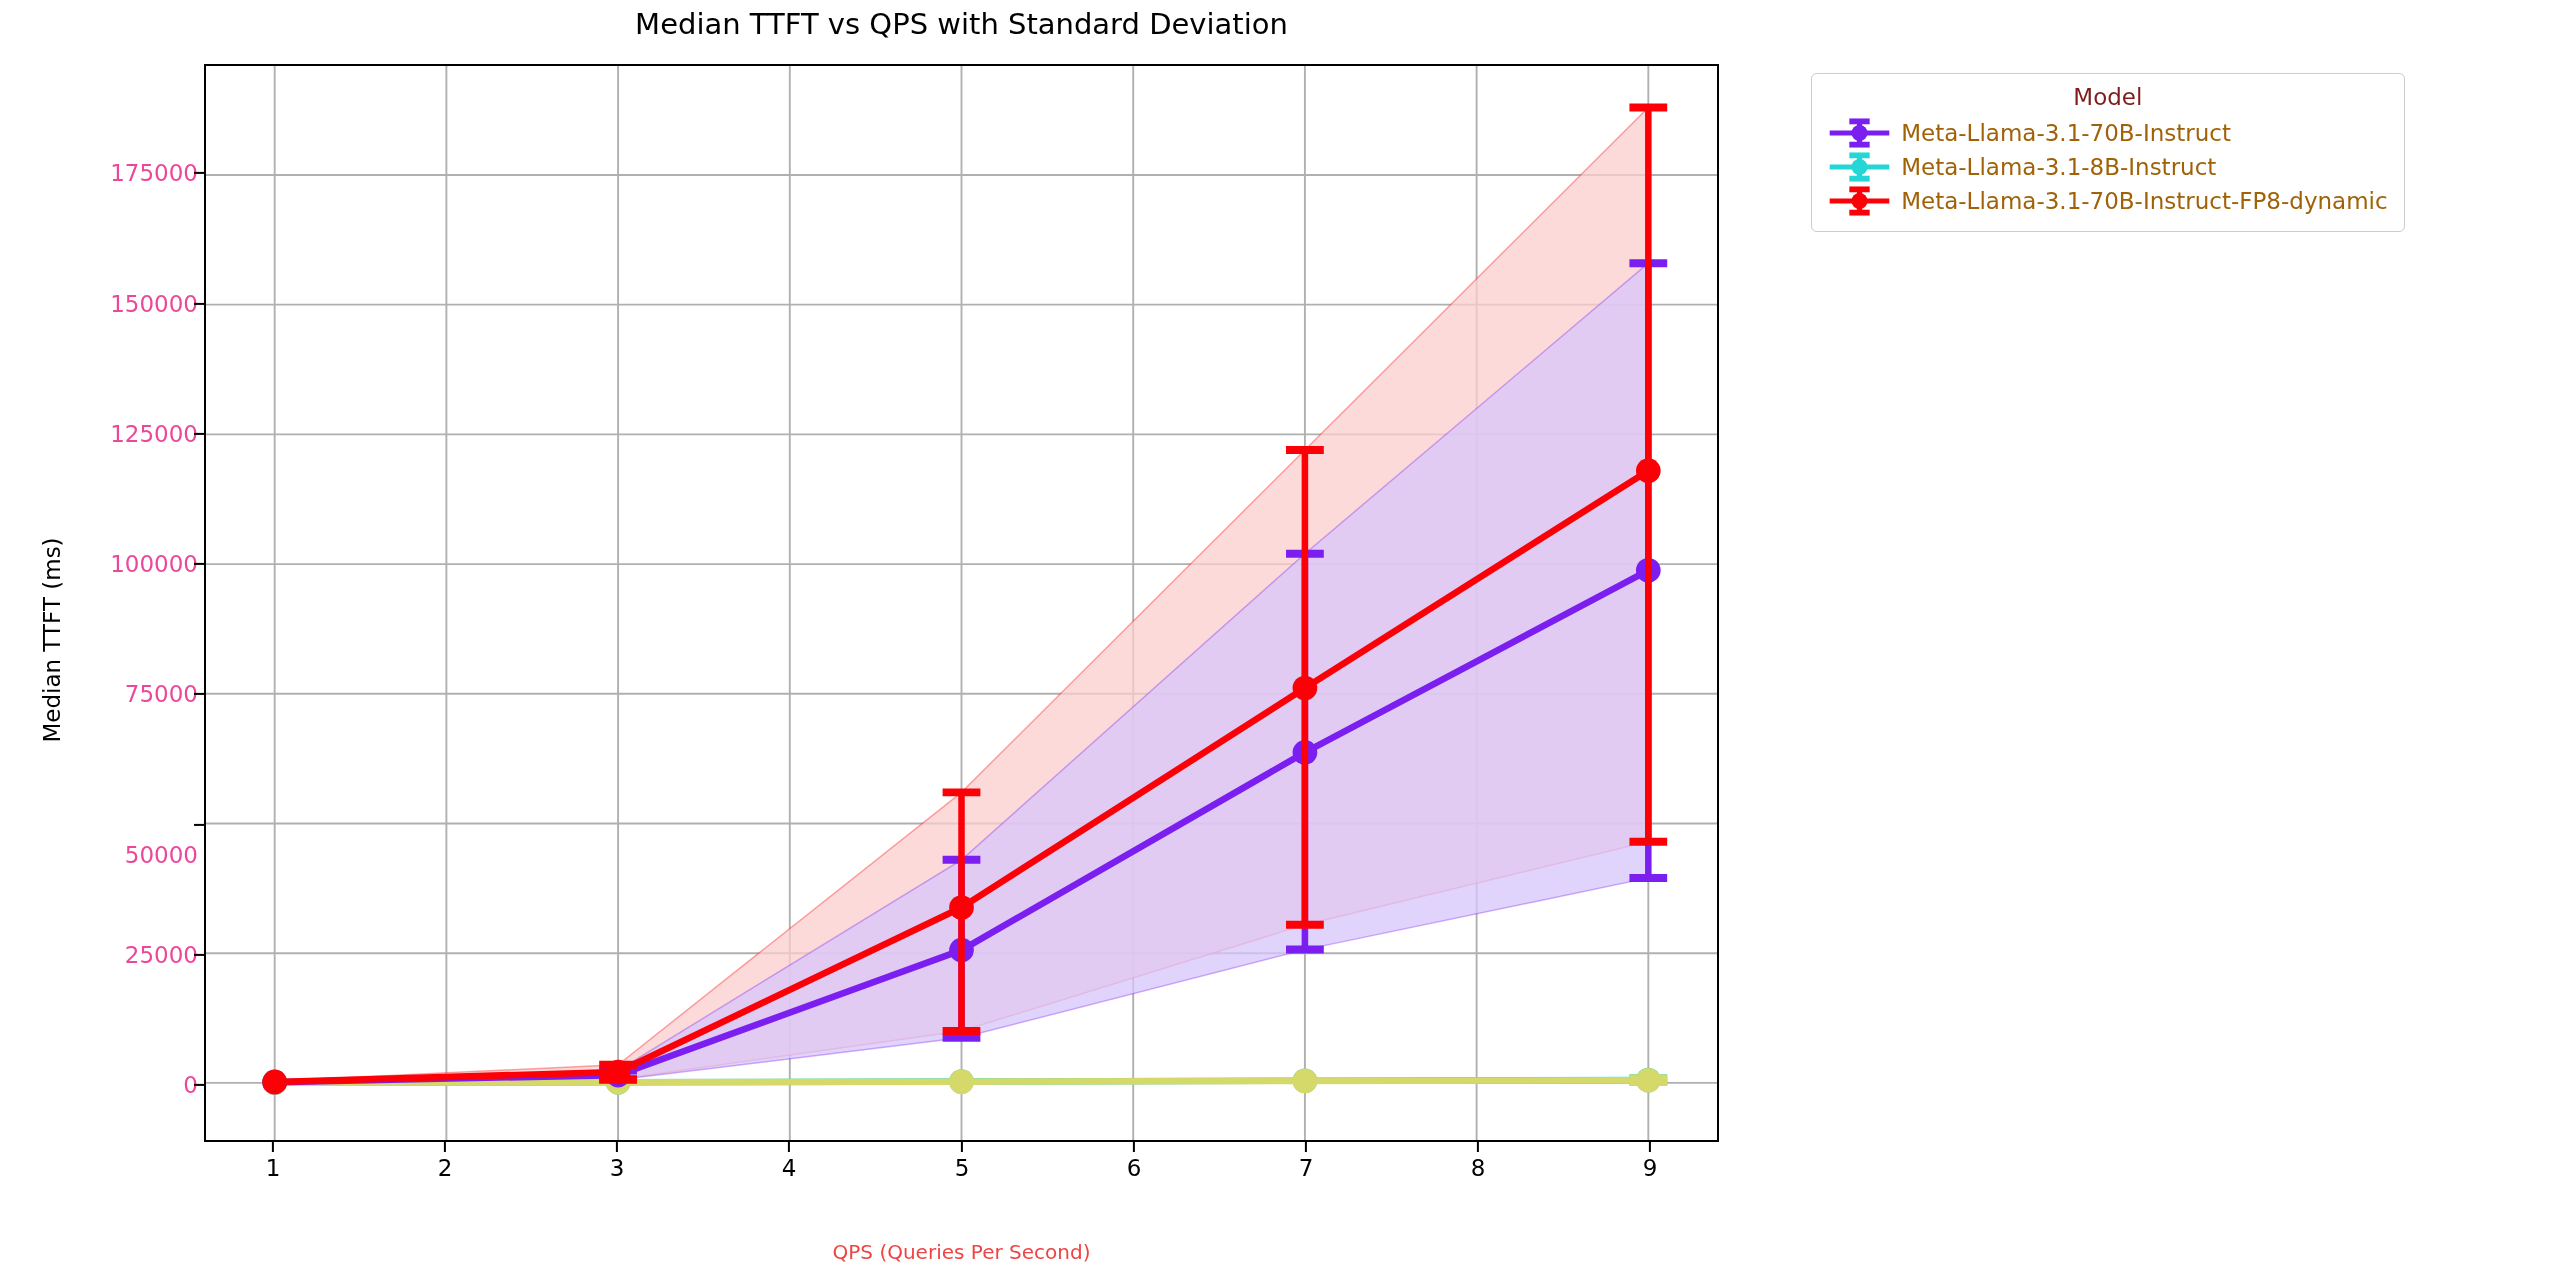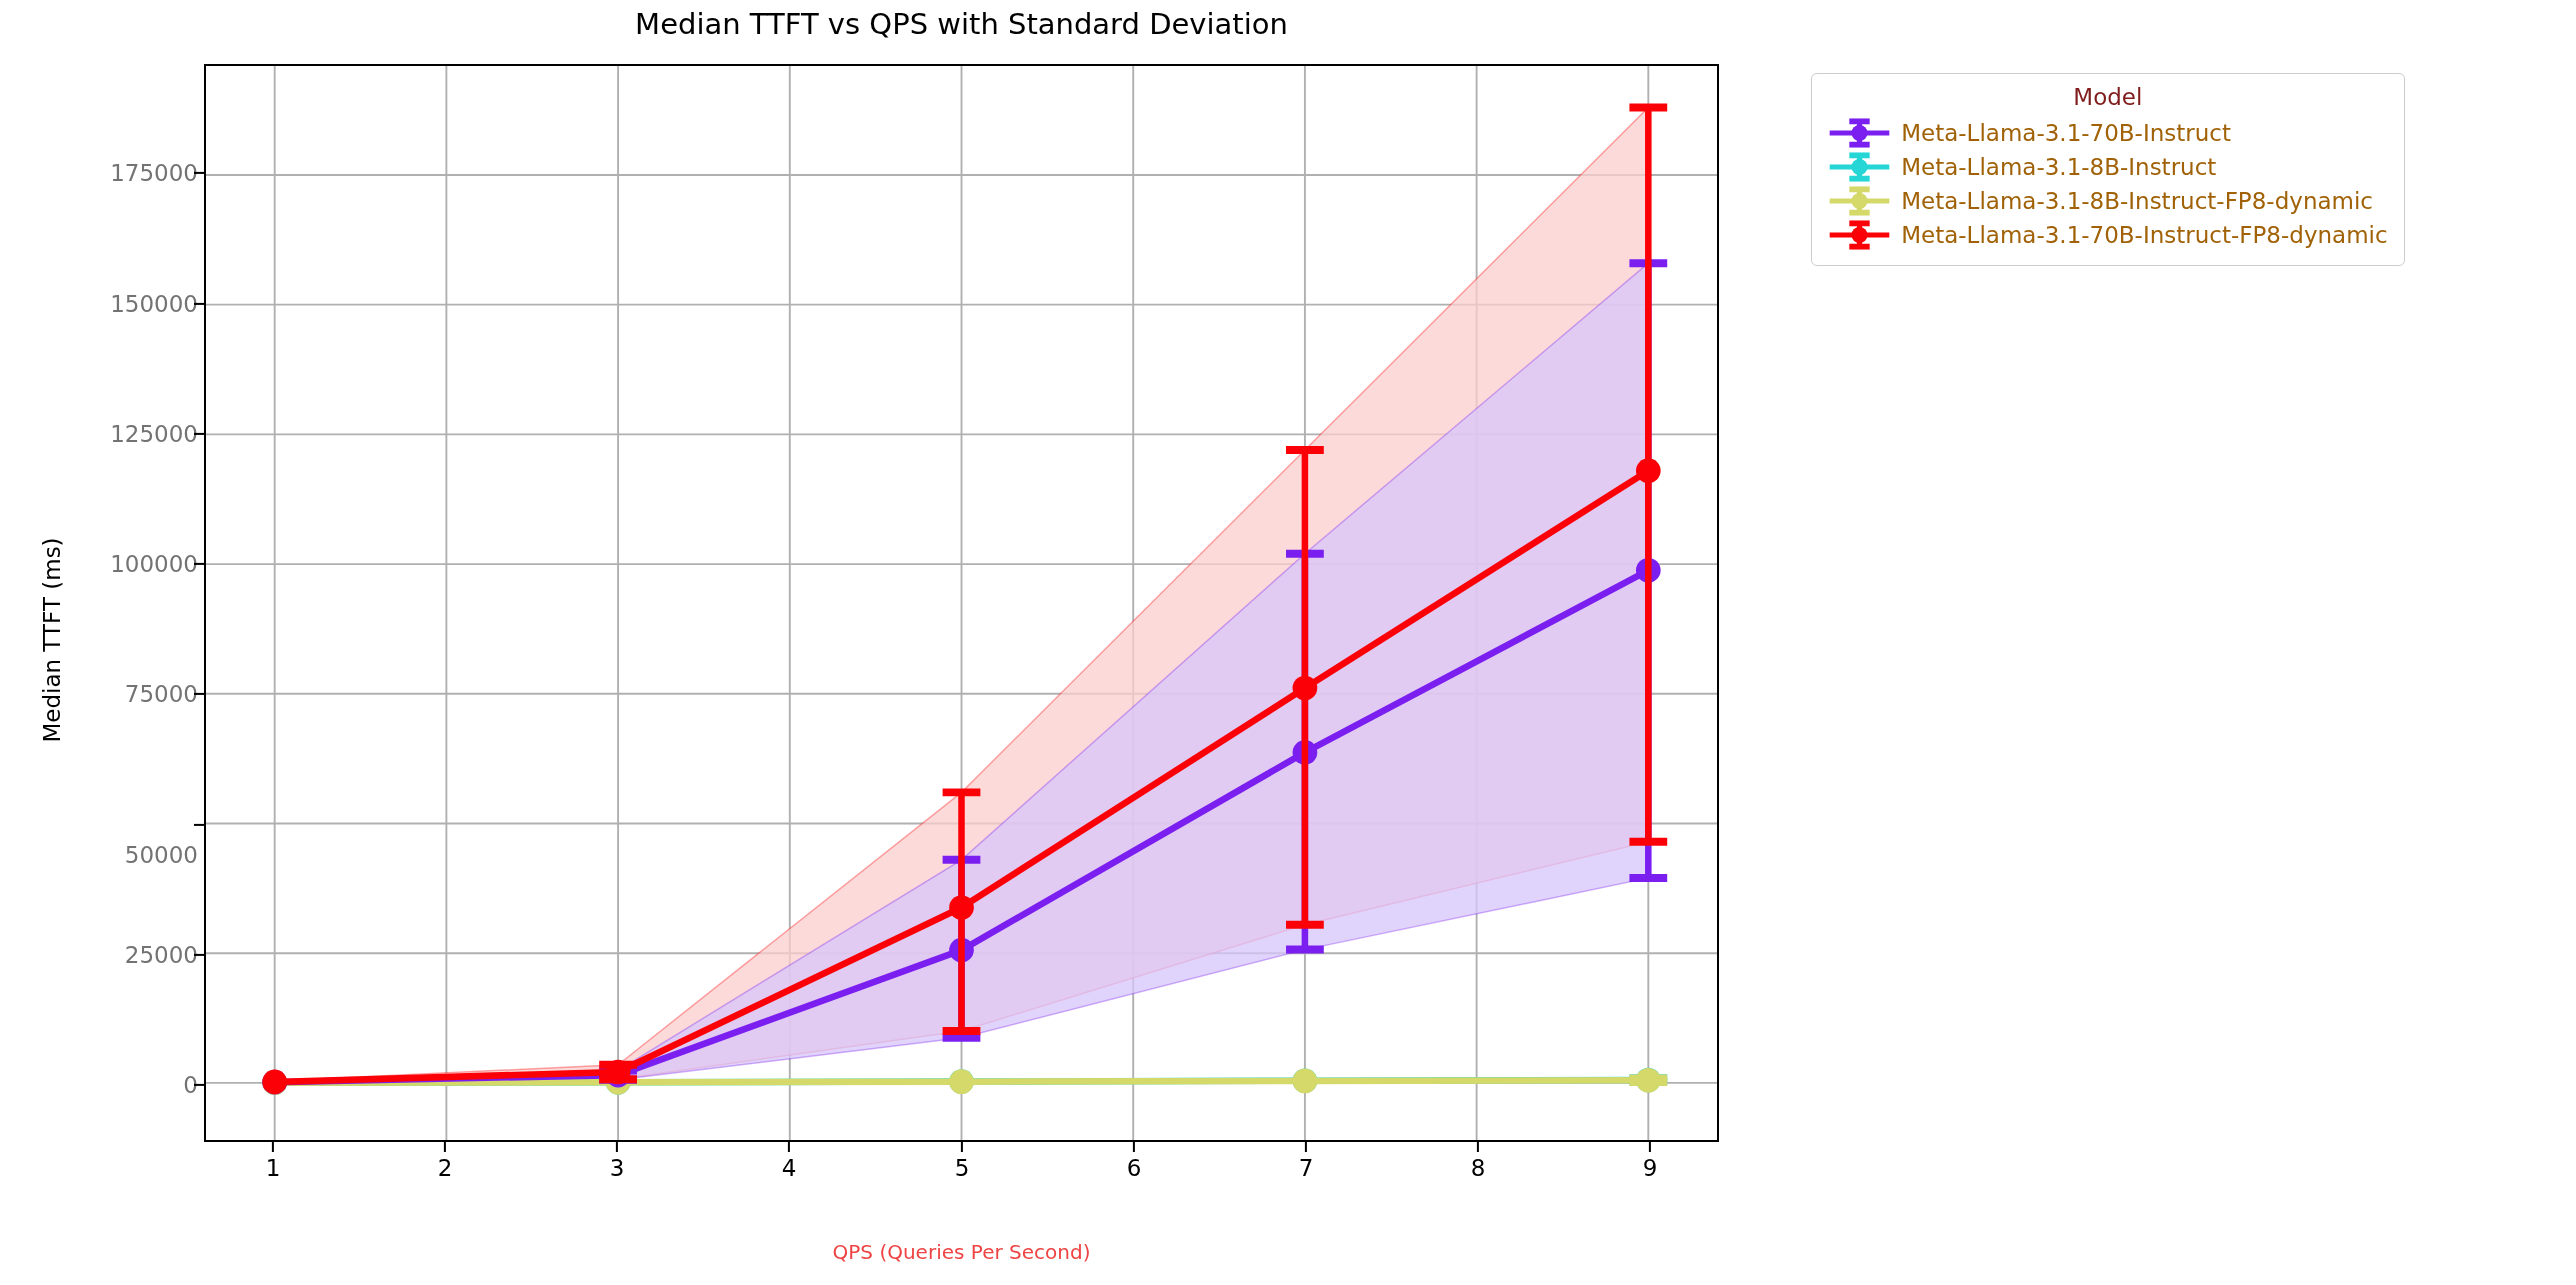--- a/index.html
+++ b/index.html
@@ -73,21 +73,21 @@
     height: 100%;
     display: block;
   }
 
   
   .ytick-label {
     position: absolute;
     right: 2378px;
     text-align: right;
     font-size: 23px;
-    color: #737373;
+    color: #ec4899;
     transform: translateY(-50%);
     white-space: nowrap;
   }
   .ytick-mark {
     position: absolute;
     left: 194px;
     width: 10.2px;
     height: 2.2px;
     background: #000000;
     transform: translateY(-50%);
@@ -301,30 +301,20 @@
               <line x1="2" y1="22" x2="84" y2="22" stroke="#24d6d6" stroke-width="7"></line>
               <line x1="43" y1="5" x2="43" y2="39" stroke="#24d6d6" stroke-width="7"></line>
               <line x1="29" y1="6" x2="57" y2="6" stroke="#24d6d6" stroke-width="8"></line>
               <line x1="29" y1="38" x2="57" y2="38" stroke="#24d6d6" stroke-width="8"></line>
               <circle cx="43" cy="22" r="11" fill="#24d6d6"></circle>
             </svg></span>
           <span class="legend-label">Meta-Llama-3.1-8B-Instruct</span>
         </div>
         <div class="legend-row">
           <span class="legend-swatch"><svg viewBox="0 0 86 44" width="63" height="32">
-              <line x1="2" y1="22" x2="84" y2="22" stroke="#d4d96a" stroke-width="7"></line>
-              <line x1="43" y1="5" x2="43" y2="39" stroke="#d4d96a" stroke-width="7"></line>
-              <line x1="29" y1="6" x2="57" y2="6" stroke="#d4d96a" stroke-width="8"></line>
-              <line x1="29" y1="38" x2="57" y2="38" stroke="#d4d96a" stroke-width="8"></line>
-              <circle cx="43" cy="22" r="11" fill="#d4d96a"></circle>
-            </svg></span>
-          <span class="legend-label">Meta-Llama-3.1-8B-Instruct-FP8-dynamic</span>
-        </div>
-        <div class="legend-row">
-          <span class="legend-swatch"><svg viewBox="0 0 86 44" width="63" height="32">
               <line x1="2" y1="22" x2="84" y2="22" stroke="#fb0007" stroke-width="7"></line>
               <line x1="43" y1="5" x2="43" y2="39" stroke="#fb0007" stroke-width="7"></line>
               <line x1="29" y1="6" x2="57" y2="6" stroke="#fb0007" stroke-width="8"></line>
               <line x1="29" y1="38" x2="57" y2="38" stroke="#fb0007" stroke-width="8"></line>
               <circle cx="43" cy="22" r="11" fill="#fb0007"></circle>
             </svg></span>
           <span class="legend-label">Meta-Llama-3.1-70B-Instruct-FP8-dynamic</span>
         </div>
       </div>
   </div>

